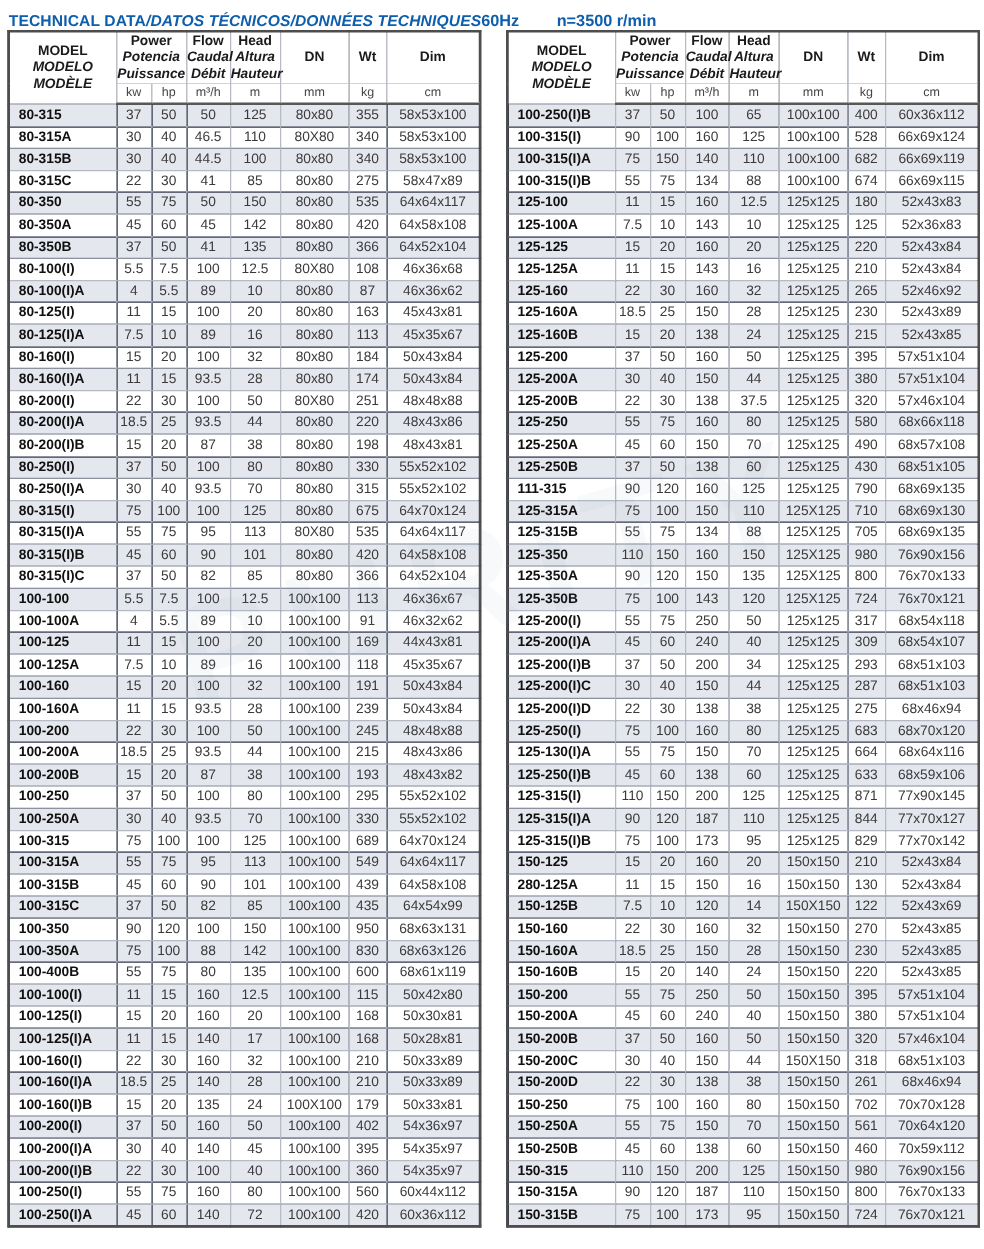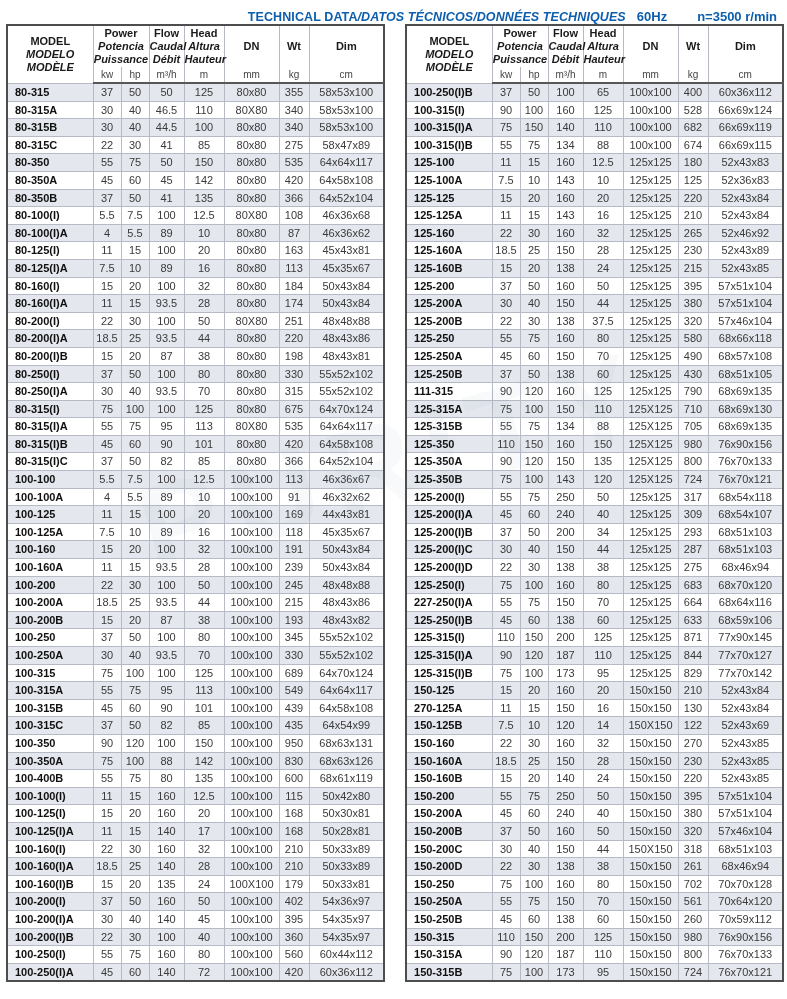--- a/index.html
+++ b/index.html
@@ -1,26 +1,26 @@
 <!DOCTYPE html>
 <html><head>
 <meta charset="utf-8">
 <style>
   html,body{margin:0;padding:0;}
   body{
     width:787px;height:999px;background:#ffffff;position:relative;overflow:hidden;
     font-family:"Liberation Sans",sans-serif;
   }
   .topbar{
-    display:flex;justify-content:flex-end;align-items:baseline;
+    display:flex;justify-content:flex-start;align-items:baseline;
     padding:9px 8px 0 7px;height:24px;box-sizing:border-box;
   }
   .page-title{color:#0d5eac;font-weight:bold;font-size:12.5px;letter-spacing:.1px;white-space:nowrap;}
   .page-title .intl{font-style:italic;}
-  .specs{color:#0d5eac;font-weight:bold;font-size:13px;display:flex;gap:30px;padding-right:2px;white-space:nowrap;margin-left:11px;}
+  .specs{color:#0d5eac;font-weight:bold;font-size:13px;display:flex;gap:30px;padding-right:2px;white-space:nowrap;}
   .tables{display:flex;gap:20px;padding:0 6px;align-items:flex-start;}
   table.pump{
     border-collapse:collapse;table-layout:fixed;width:377px;
     border:2px solid #4d4d4d;background:#0f172a;
   }
   .pump th,.pump td{border:1px solid #b5bac4;box-sizing:border-box;}
   .pump thead th{background:#fff;color:#1a1a1a;font-weight:bold;font-size:11px;padding:0;vertical-align:middle;text-align:center;}
   .pump tr.labels th{height:42px;border-bottom:none;}
   .pump tr.labels th div{line-height:13px;}
   .pump tr.labels .it{font-style:italic;}
@@ -418,21 +418,21 @@
           <td>193</td>
           <td>48x43x82</td>
         </tr>
         <tr>
           <td class="model">100-250</td>
           <td>37</td>
           <td>50</td>
           <td>100</td>
           <td>80</td>
           <td>100x100</td>
-          <td>345</td>
+          <td>295</td>
           <td>55x52x102</td>
         </tr>
         <tr>
           <td class="model">100-250A</td>
           <td>30</td>
           <td>40</td>
           <td>93.5</td>
           <td>70</td>
           <td>100x100</td>
           <td>330</td>
@@ -959,21 +959,21 @@
           <td class="model">125-250(I)</td>
           <td>75</td>
           <td>100</td>
           <td>160</td>
           <td>80</td>
           <td>125x125</td>
           <td>683</td>
           <td>68x70x120</td>
         </tr>
         <tr>
-          <td class="model">227-250(I)A</td>
+          <td class="model">125-130(I)A</td>
           <td>55</td>
           <td>75</td>
           <td>150</td>
           <td>70</td>
           <td>125x125</td>
           <td>664</td>
           <td>68x64x116</td>
         </tr>
         <tr>
           <td class="model">125-250(I)B</td>
@@ -1019,21 +1019,21 @@
           <td class="model">150-125</td>
           <td>15</td>
           <td>20</td>
           <td>160</td>
           <td>20</td>
           <td>150x150</td>
           <td>210</td>
           <td>52x43x84</td>
         </tr>
         <tr>
-          <td class="model">270-125A</td>
+          <td class="model">280-125A</td>
           <td>11</td>
           <td>15</td>
           <td>150</td>
           <td>16</td>
           <td>150x150</td>
           <td>130</td>
           <td>52x43x84</td>
         </tr>
         <tr>
           <td class="model">150-125B</td>
@@ -1145,21 +1145,21 @@
           <td>561</td>
           <td>70x64x120</td>
         </tr>
         <tr>
           <td class="model">150-250B</td>
           <td>45</td>
           <td>60</td>
           <td>138</td>
           <td>60</td>
           <td>150x150</td>
-          <td>260</td>
+          <td>460</td>
           <td>70x59x112</td>
         </tr>
         <tr>
           <td class="model">150-315</td>
           <td>110</td>
           <td>150</td>
           <td>200</td>
           <td>125</td>
           <td>150x150</td>
           <td>980</td>

